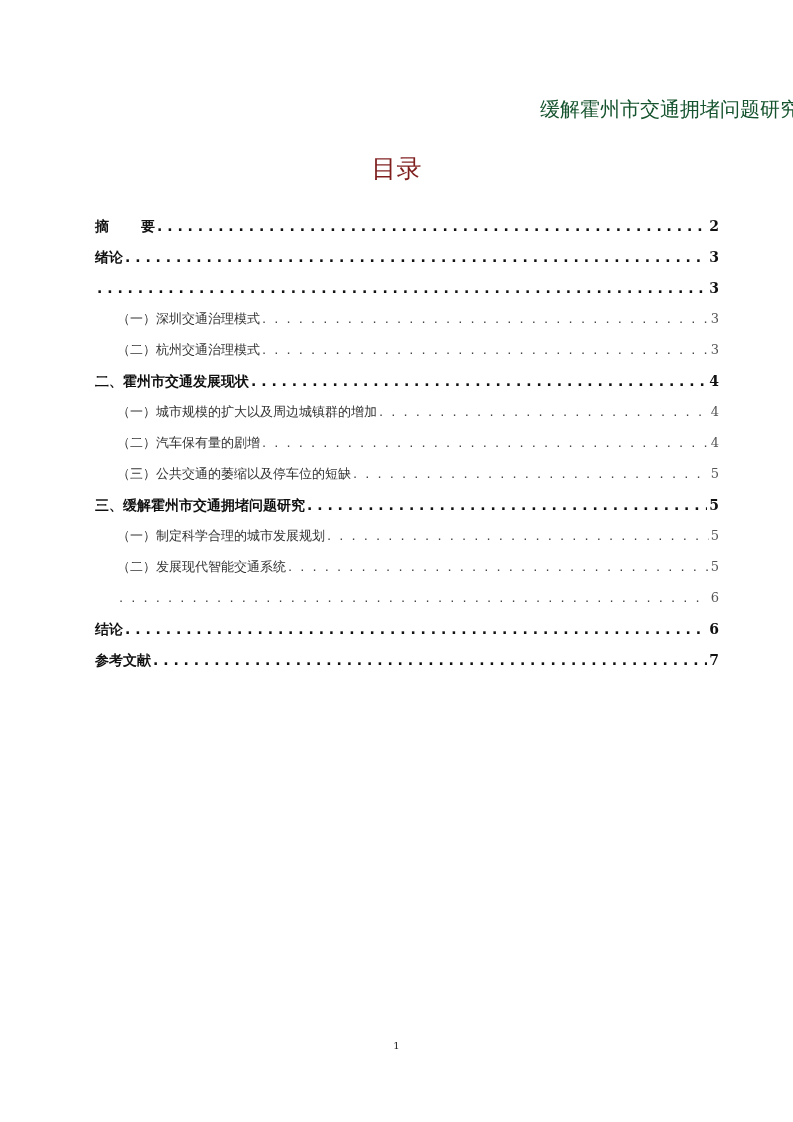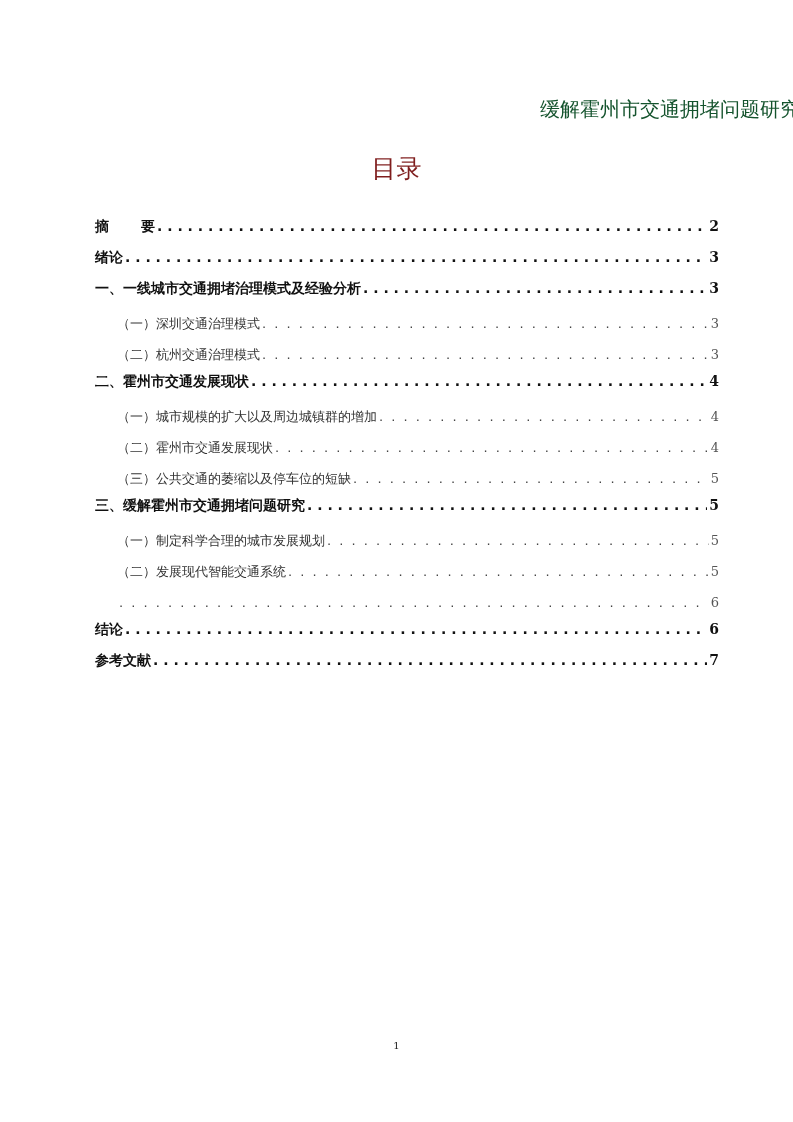--- a/index.html
+++ b/index.html
@@ -11,21 +11,21 @@
                  font-family: "DejaVu Sans", "Liberation Sans", sans-serif; font-size: 25px; color: #7f1d1d; }
   .toc { position: absolute; top: 213px; left: 95px; width: 624px; }
   .toc-row { display: flex; align-items: baseline; height: 31px; line-height: 26px; }
   .toc-row .label { white-space: nowrap; }
   .toc-row .leader { flex: 1; overflow: hidden; white-space: nowrap; margin: 0 2px; }
   .toc-row .leader::after { content: ". . . . . . . . . . . . . . . . . . . . . . . . . . . . . . . . . . . . . . . . . . . . . . . . . . . . . . . . . . . . . . . . . . . . . . . . . . . . . . . . . . . . . . . . . . . . . . . . . . . . . . . . . . . . . . . . . . . . . . . . . . . . . . . ."; }
   .toc-row .page { white-space: nowrap; text-align: right; }
   .lvl1 { font-weight: bold; font-size: 14px; font-family: "DejaVu Sans", "Liberation Sans", sans-serif; }
   .lvl1 .leader { letter-spacing: 0px; font-weight: bold; }
   .lvl1 .page { font-family: "DejaVu Serif", serif; font-weight: bold; font-size: 14px; }
-  .lvl2 { font-size: 13px; color: #333; padding-left: 22px; font-family: "DejaVu Sans", "Liberation Sans", sans-serif; align-items: flex-end; }
+  .lvl2 { font-size: 13px; color: #333; padding-left: 22px; font-family: "DejaVu Sans", "Liberation Sans", sans-serif; }
   .lvl2 .leader { letter-spacing: 2px; color: #444; }
   .lvl2 .page { font-family: "DejaVu Serif", serif; color: #555; font-size: 13px; }
   .abstract-gap { display: inline-block; width: 32px; }
   .page-number { position: absolute; top: 1040px; left: 0; width: 793px; text-align: center;
                  font-size: 10px; color: #222; }
 </style>
 </head>
 <body>
 
 <div class="doc-title">缓解霍州市交通拥堵问题研究</div>
@@ -36,21 +36,20 @@
     <span class="label"><span>摘</span><span class="abstract-gap"></span><span>要</span></span>
     <span class="leader"></span>
     <span class="page">2</span>
   </div>
   <div class="toc-row lvl1">
     <span class="label">绪论</span>
     <span class="leader"></span>
     <span class="page">3</span>
   </div>
   <div class="toc-row lvl1">
-    <span class="label">一、一线城市交通拥堵治理模式及经验分析</span>
     <span class="leader"></span>
     <span class="page">3</span>
   </div>
   <div class="toc-row lvl2">
     <span class="label">（一）深圳交通治理模式</span>
     <span class="leader"></span>
     <span class="page">3</span>
   </div>
   <div class="toc-row lvl2">
     <span class="label">（二）杭州交通治理模式</span>
@@ -61,21 +60,21 @@
     <span class="label">二、霍州市交通发展现状</span>
     <span class="leader"></span>
     <span class="page">4</span>
   </div>
   <div class="toc-row lvl2">
     <span class="label">（一）城市规模的扩大以及周边城镇群的增加</span>
     <span class="leader"></span>
     <span class="page">4</span>
   </div>
   <div class="toc-row lvl2">
-    <span class="label">（二）霍州市交通发展现状</span>
+    <span class="label">（二）汽车保有量的剧增</span>
     <span class="leader"></span>
     <span class="page">4</span>
   </div>
   <div class="toc-row lvl2">
     <span class="label">（三）公共交通的萎缩以及停车位的短缺</span>
     <span class="leader"></span>
     <span class="page">5</span>
   </div>
   <div class="toc-row lvl1">
     <span class="label">三、缓解霍州市交通拥堵问题研究</span>

